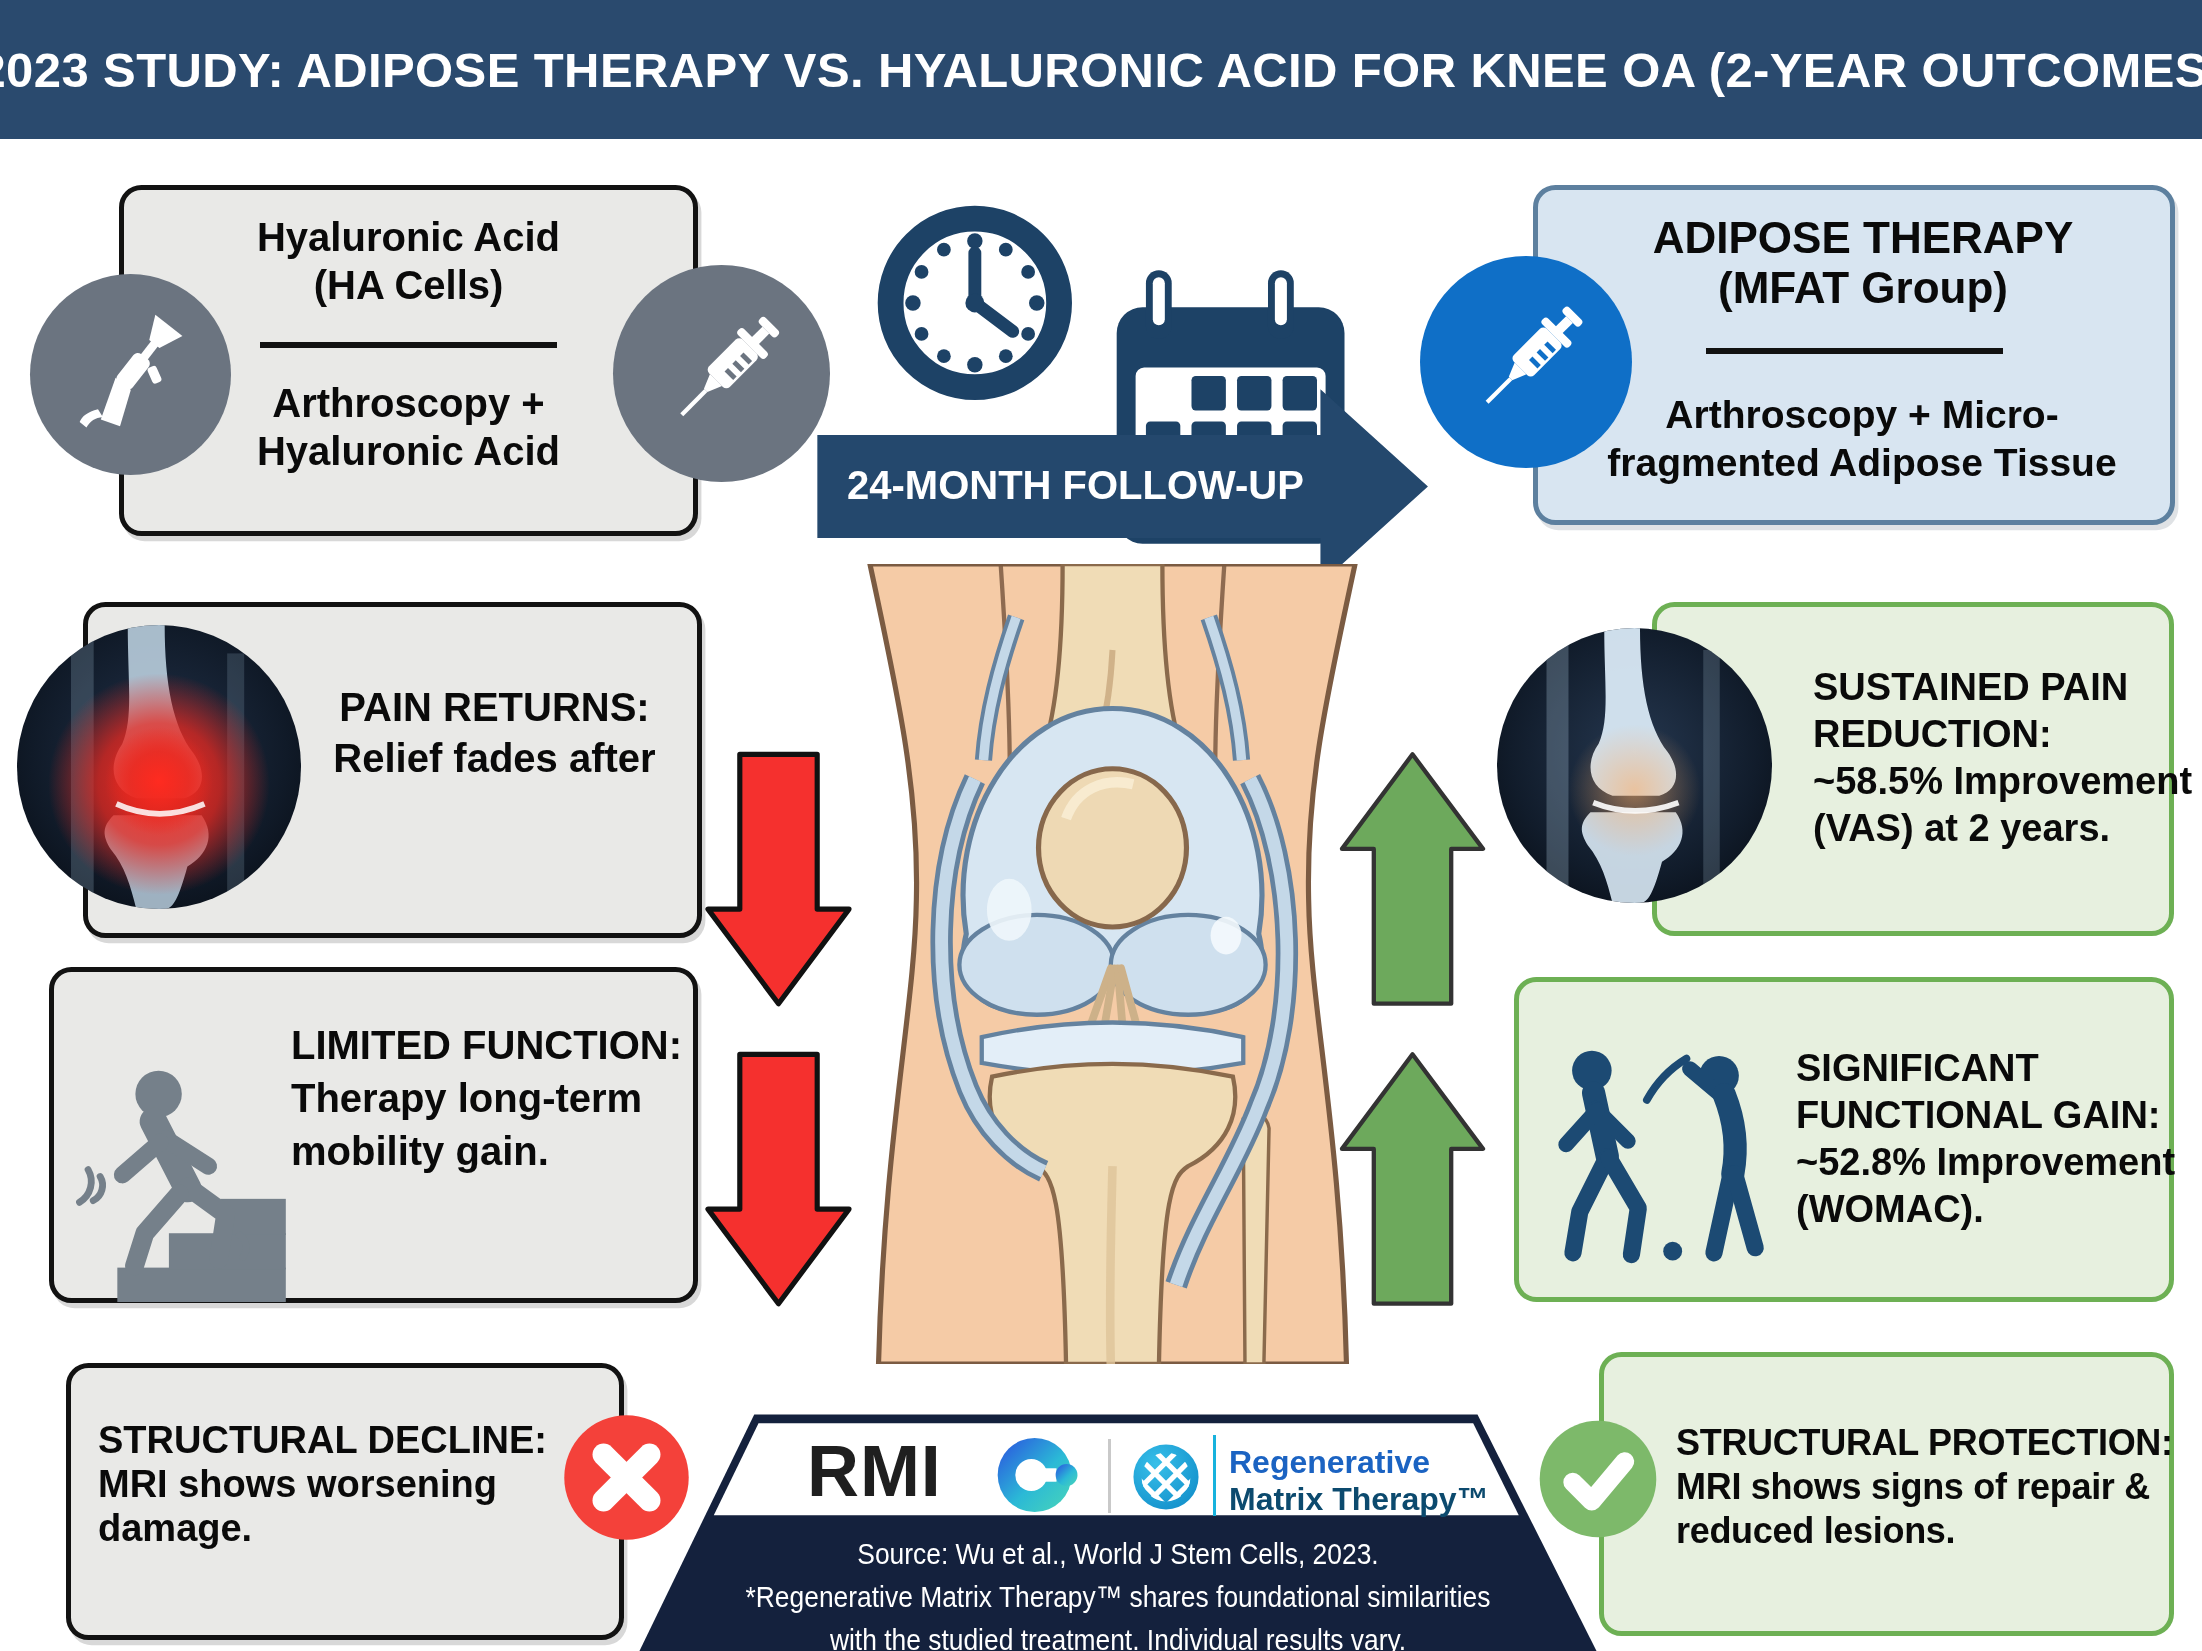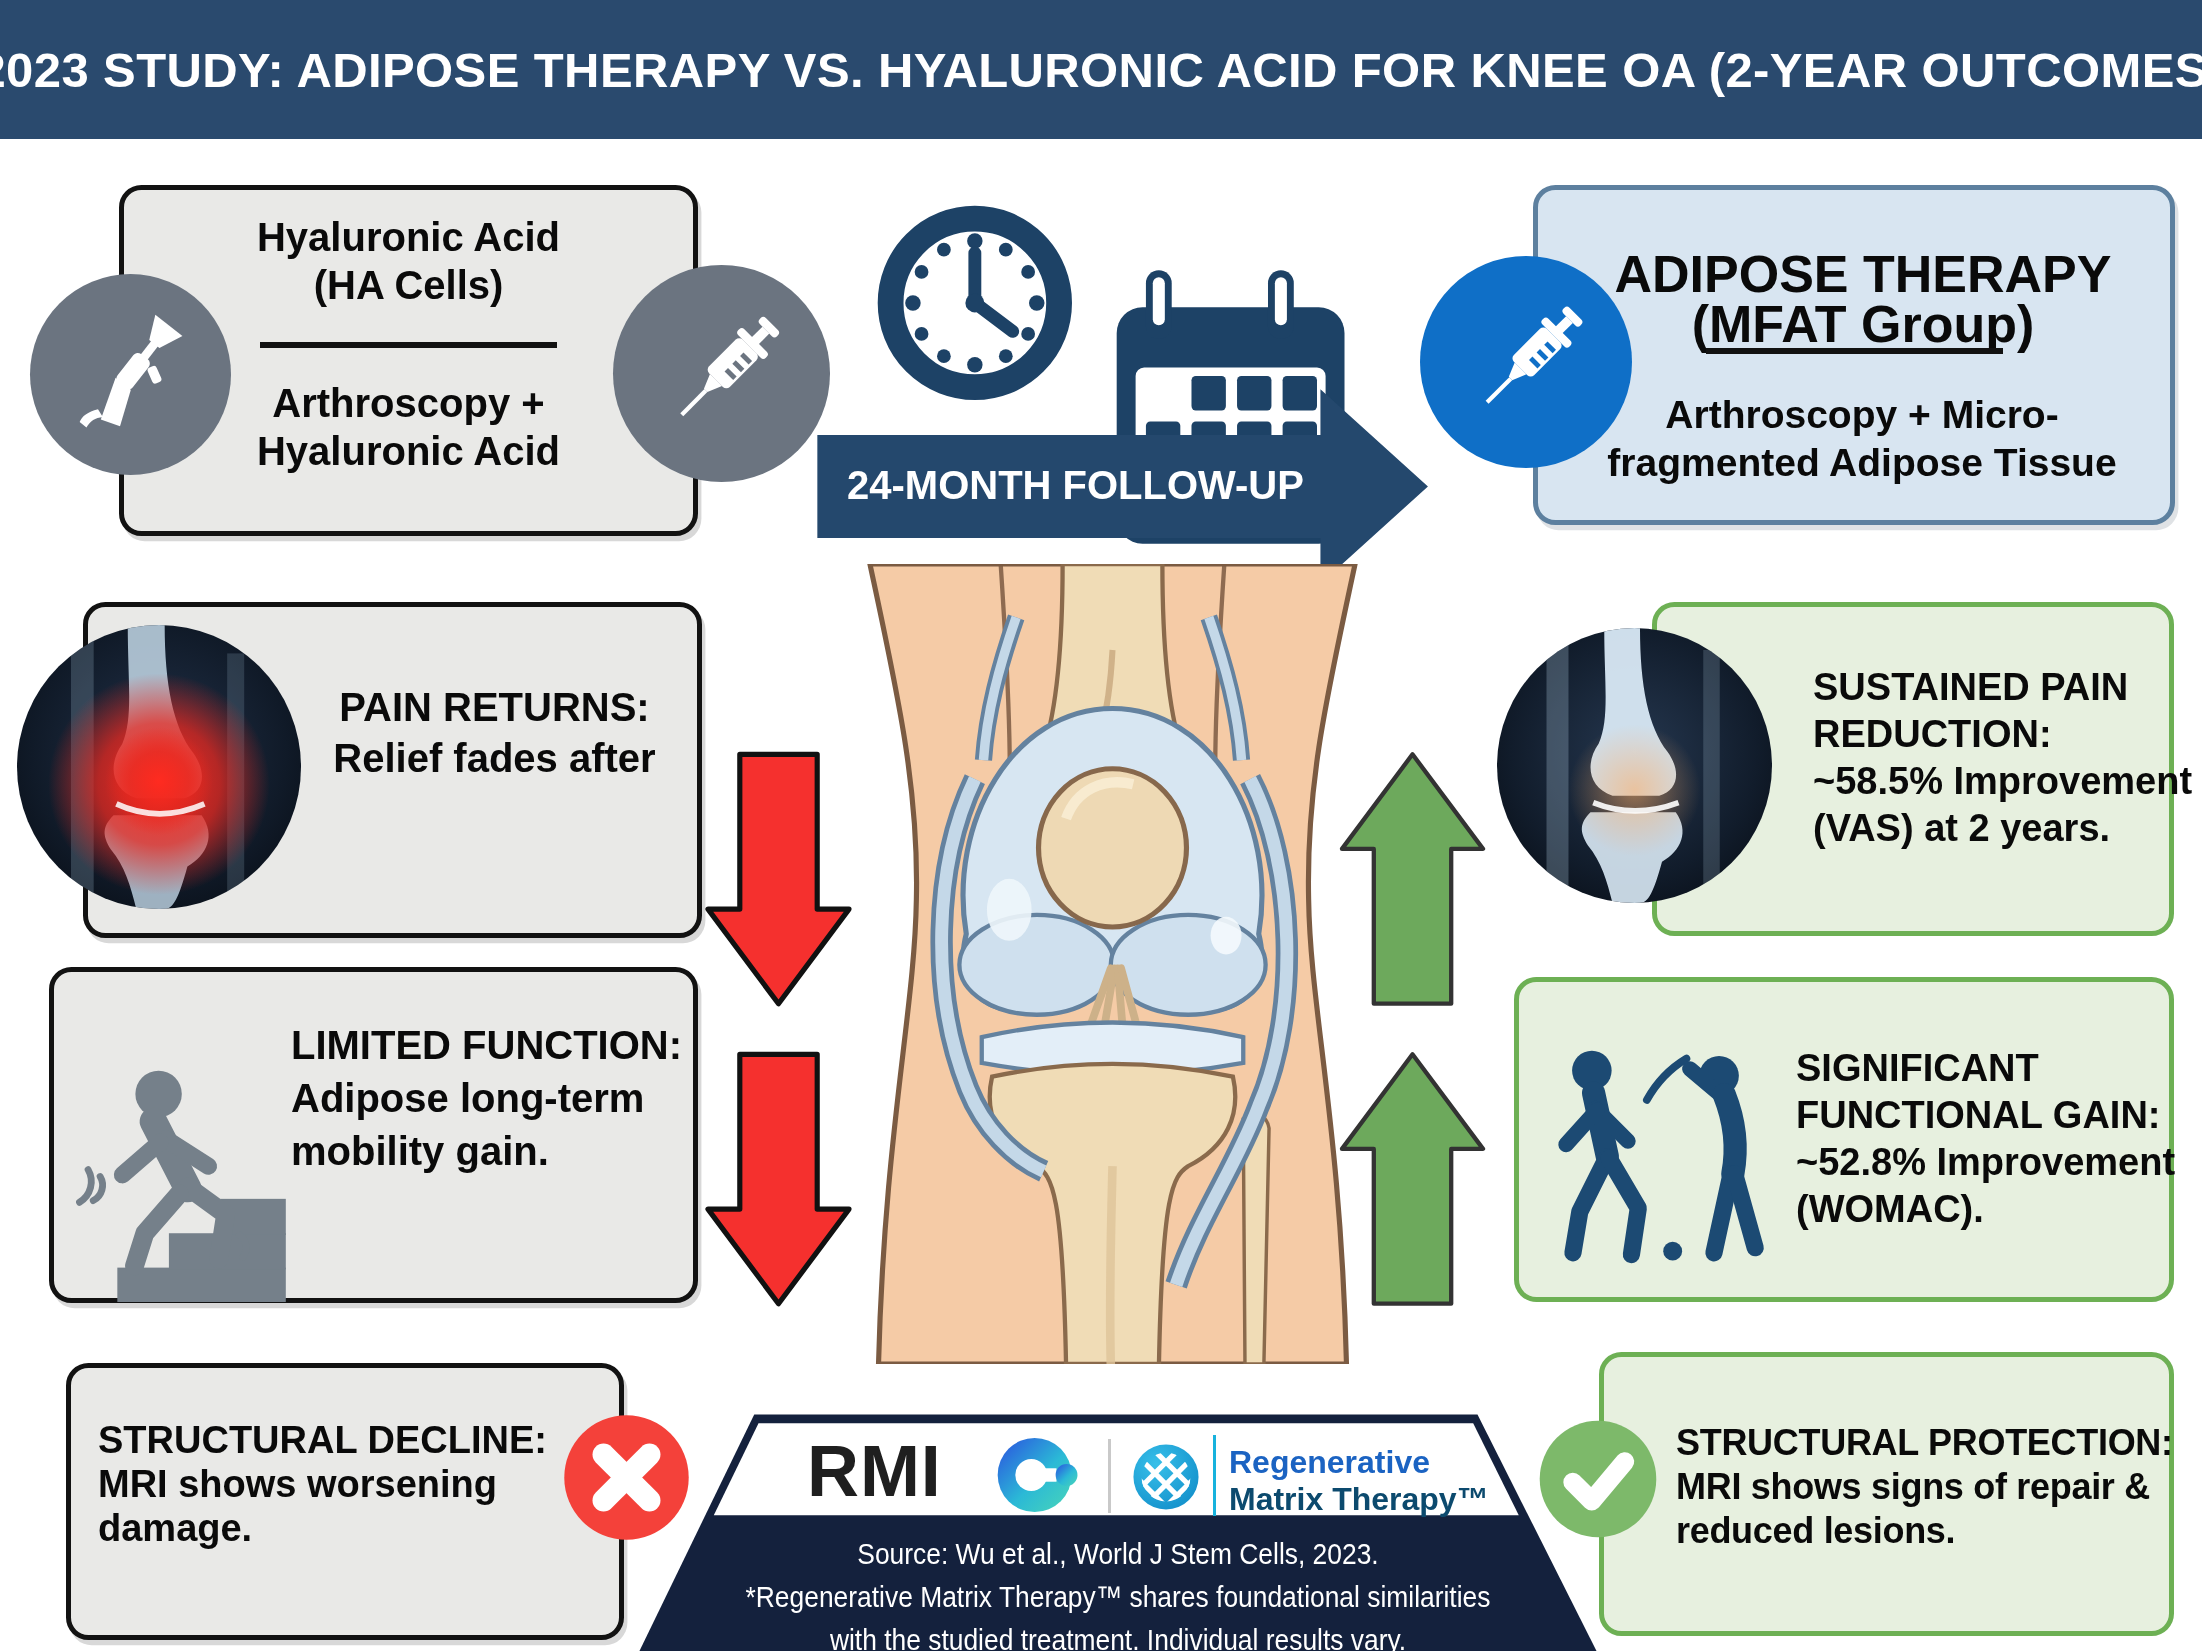--- a/index.html
+++ b/index.html
@@ -117,21 +117,21 @@
       </g>
     </g>
   </svg>
 
   <svg class="abs" style="left:817px;top:379px;" width="613" height="215" viewBox="0 0 712 250">
     <polygon points="0,65 585,65 585,12 710,125 585,238 585,185 0,185" fill="#24486d"></polygon>
   </svg>
   <div id="arrow-label" style="left:847px;top:463px;width:447px;">24-MONTH FOLLOW-UP</div>
 
   <div class="box blue-box" style="left:1533px;top:185px;width:642px;height:340px;"></div>
-  <div class="txt center" style="left:1568px;top:213px;width:590px;font-size:52px;line-height:50px;margin-top:36px;">
+  <div class="txt center" style="left:1568px;top:213px;width:590px;font-size:44px;line-height:50px;">
     <div>ADIPOSE THERAPY</div>
     <div>(MFAT Group)</div>
   </div>
   <div class="divider" style="left:1706px;top:348px;width:297px;"></div>
   <div class="txt center" style="left:1549px;top:391px;width:626px;font-size:39px;line-height:48px;">
     <div>Arthroscopy + Micro-</div>
     <div>fragmented Adipose Tissue</div>
   </div>
 
   <div class="circle" style="left:1420px;top:256px;width:212px;height:212px;background:#0f6fc7;">
@@ -223,21 +223,21 @@
       <path d="M68,134 L130,134 C140,148 134,162 120,170 C114,192 110,200 104,200 L84,200 C80,184 76,170 66,158 C60,148 60,142 68,134 Z" fill="#c3d8e8" opacity="0.8"></path>
       <circle cx="100" cy="112" r="78" fill="url(#glow1)"></circle>
       <circle cx="100" cy="110" r="38" fill="url(#glow1)" opacity="0.9"></circle>
       <path d="M70,126 Q100,140 132,126" fill="none" stroke="#ffffff" stroke-width="4" opacity="0.85"></path>
     </svg>
   </div>
 
   <div class="box gray-box" style="left:49px;top:967px;width:649px;height:336px;"></div>
   <div class="txt nowrap" style="left:291px;top:1019px;width:404px;font-size:40px;line-height:53px;">
     <div>LIMITED FUNCTION:</div>
-    <div>Adipose long-term</div>
+    <div>Therapy long-term</div>
     <div>mobility gain.</div>
   </div>
   <svg class="abs" style="left:69px;top:1051px;" width="217" height="251" viewBox="0 0 252 292">
     <g fill="#75808a">
       <rect x="56" y="252" width="196" height="40"></rect>
       <rect x="116" y="212" width="136" height="42"></rect>
       <rect x="176" y="172" width="76" height="42"></rect>
       <circle cx="104" cy="50" r="27"></circle>
     </g>
     <g stroke="#75808a" fill="none" stroke-linecap="round">

